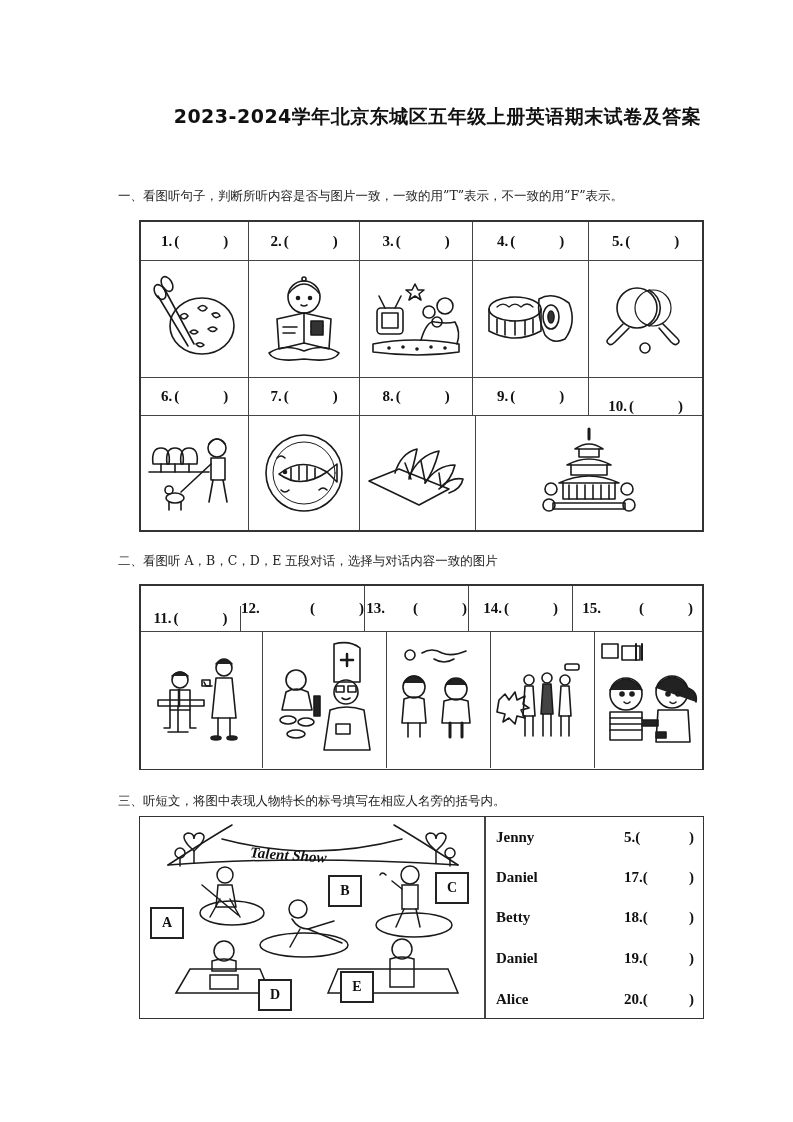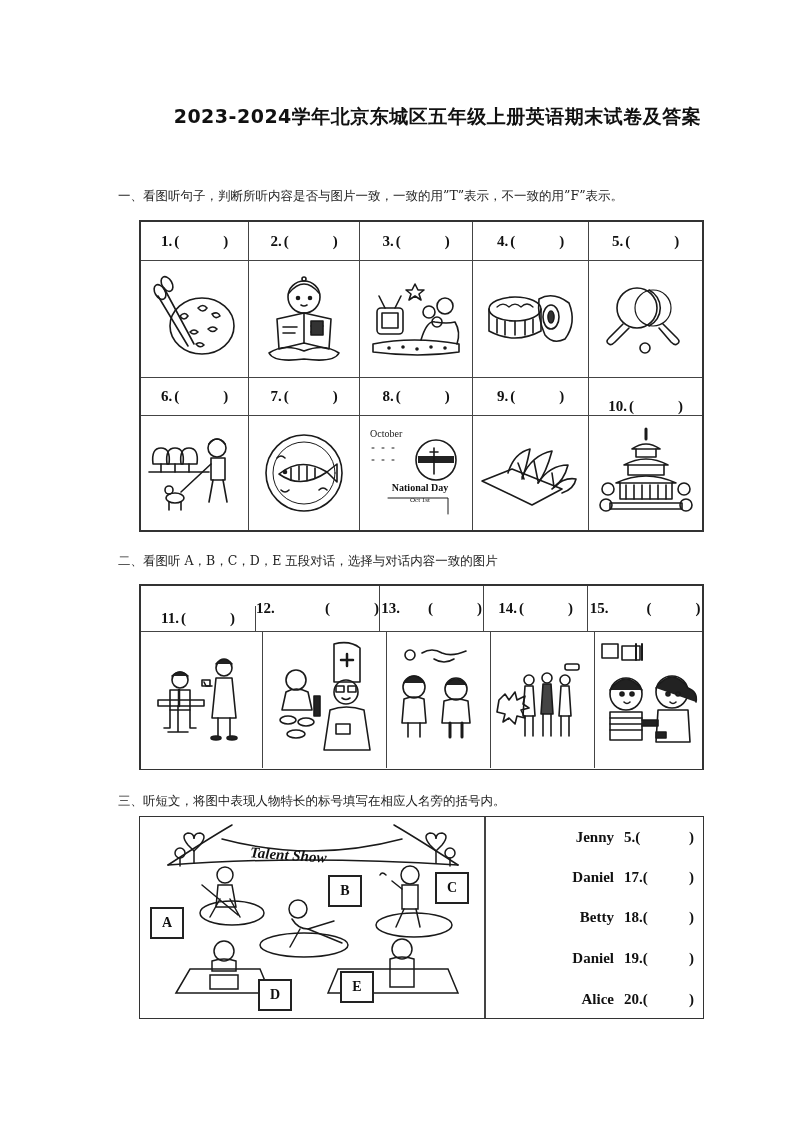--- a/index.html
+++ b/index.html
@@ -15,21 +15,21 @@
   .cell:last-child { border-right:none; }
   .hcell { display:flex; align-items:center; justify-content:center;
            font-family:"Liberation Serif", "DejaVu Serif", serif; font-weight:bold; font-size:15px; color:#111; }
   .hcell .num { margin-right:2px; }
   .hcell .paren { display:inline-flex; justify-content:space-between; width:54px; }
   .hline { border-bottom:1.5px solid #444; }
   .pic { display:flex; align-items:center; justify-content:center; }
   .pic svg { stroke:#1a1a1a; fill:none; stroke-width:1.6; stroke-linecap:round; stroke-linejoin:round; }
   .names { position:absolute; font-family:"Liberation Serif", "DejaVu Serif", serif; font-weight:bold; font-size:15px; }
   .name-row { position:absolute; left:0; width:220px; height:20px; }
-  .name-row .nm { position:absolute; left:8px; width:110px; text-align:right; }
+  .name-row .nm { position:absolute; left:0; width:110px; text-align:left; }
   .name-row .q { position:absolute; left:128px; }
   .name-row .rp { position:absolute; left:193px; }
   .lbox { position:absolute; width:30px; height:28px; border:2px solid #222; background:#fff;
           display:flex; align-items:center; justify-content:center;
           font-family:"Liberation Serif", "DejaVu Serif", serif; font-weight:bold; font-size:14px; }
 </style>
 </head>
 <body>
 
 <div class="title">2023-2024学年北京东城区五年级上册英语期末试卷及答案</div>
@@ -208,34 +208,20 @@
       <svg width="95" height="90" viewBox="0 0 95 90">
         <circle cx="47" cy="45" r="38"></circle>
           <circle cx="47" cy="45" r="31" stroke-width="1"></circle>
         <path d="M22 46 q22-18 48-2 q-26 18-48 2z"></path>
           <path d="M70 44 l10-8 l0 18z"></path>
         <path d="M34 40 v12 M42 38 v14 M50 38 v14 M58 40 v10"></path>
           <circle cx="28" cy="44" r="1.5" fill="#1a1a1a"></circle>
         <path d="M20 30 q4-4 8 0 M62 62 q4-4 8 0 M24 62 q4 4 8 0"></path>
       </svg>
     </div>
-    <div class="cell pic" style="width:113px;">
-      <div style="position:relative; width:96px; height:90px;">
-        <div style="position:absolute; left:2px; top:0; font-size:10px; font-family:'Liberation Serif',serif; color:#222;">October</div>
-        <svg width="96" height="90" viewBox="0 0 96 90" style="position:absolute; left:0; top:0;">
-          <circle cx="68" cy="32" r="20"></circle>
-            <rect x="50" y="28" width="36" height="7" fill="#222" stroke="none"></rect>
-          <path d="M66 20 v26 M62 24 h8"></path>
-            <path d="M4 20 h2 M14 20 h2 M24 20 h2 M4 32 h2 M14 32 h2 M24 32 h2" stroke-width="1"></path>
-          <path d="M20 70 h60 v16" stroke-width="1"></path>
-        </svg>
-        <div style="position:absolute; left:16px; top:54px; width:72px; text-align:center; font-weight:bold; font-size:10px; font-family:'Liberation Serif',serif;">National Day</div>
-        <div style="position:absolute; left:16px; top:68px; width:72px; text-align:center; font-size:7px; font-family:'Liberation Serif',serif;">Oct 1st</div>
-      </div>
-    </div>
     <div class="cell pic" style="width:116px;">
       <svg width="105" height="80" viewBox="0 0 105 80">
         <path d="M4 48 l30-12 l50 20 l-30 16z"></path>
         <path d="M30 40 q6-20 22-24 q-4 20-8 30"></path>
           <path d="M44 44 q10-22 30-26 q-6 22-14 32"></path>
         <path d="M60 50 q12-18 30-18 q-4 16-16 24"></path>
           <path d="M76 54 q10-10 22-8 q-2 10-14 14"></path>
         <path d="M40 30 l6 16 M56 28 l4 20 M74 40 l2 14"></path>
       </svg>
     </div>
@@ -256,21 +242,21 @@
           <circle cx="90" cy="80" r="6"></circle>
       </svg>
     </div>
   </div>
 </div>
 
 <div class="instr" style="top:553px;">二、看图听 A，B，C，D，E 五段对话，选择与对话内容一致的图片</div>
 
 <div class="grid" style="left:139px; top:584px; width:565px; height:186px; border-bottom-width:1.5px;">
   <div class="row hline" style="top:0; height:45px;">
-    <div class="cell hcell" style="width:115px;margin-top:20px;">
+    <div class="cell hcell" style="width:100px;margin-top:20px;">
         <span class="num">11.</span>
         <span class="paren">
           <span>(</span>
           <span>)</span>
         </span>
       </div>
     <div class="cell hcell" style="width:124px;justify-content:space-between;">
         <span class="num">12.</span>
         <span class="paren">
           <span>(</span>

